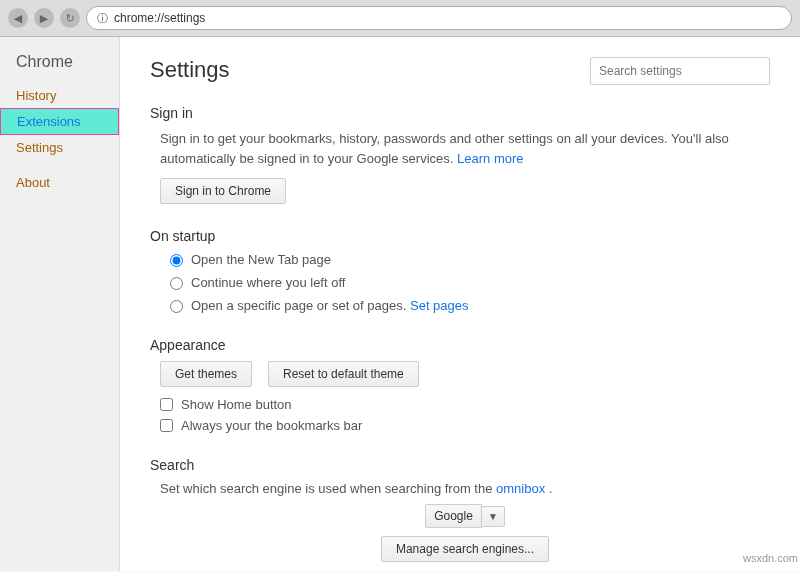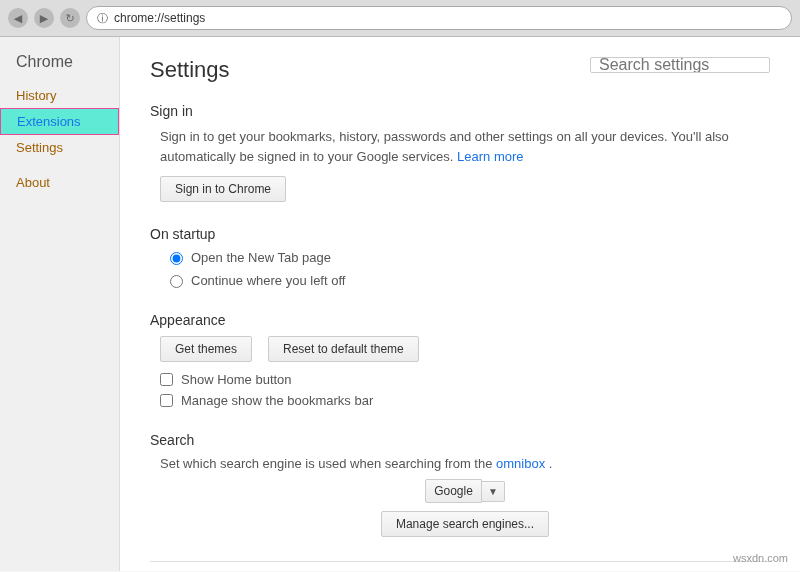--- a/index.html
+++ b/index.html
@@ -99,25 +99,25 @@
       align-items: flex-start;
       margin-bottom: 20px;
     }
     .settings-title {
       font-size: 22px;
       font-weight: normal;
       color: #333;
     }
     .search-settings-input {
       width: 180px;
-      height: 16px;
+      height: 28px;
       border: 1px solid #ccc;
       border-radius: 2px;
       padding: 3px 8px;
-      font-size: 16px;
+      font-size: 12px;
       color: #999;
     }
 
     
     .section {
       margin-bottom: 24px;
     }
     .section-title {
       font-size: 14px;
       font-weight: normal;
@@ -230,21 +230,21 @@
     .section-divider {
       border: none;
       border-top: 1px solid #e0e0e0;
       margin: 4px 0 12px 0;
     }
 
     
     .watermark {
       position: fixed;
       bottom: 8px;
-      right: 12px;
+      right: 2px;
       font-size: 11px;
       color: #999;
     }
   </style>
 </head>
 <body>
 
 <div class="browser-chrome">
   <button class="nav-btn">◀</button>
   <button class="nav-btn">▶</button>
@@ -288,39 +288,46 @@
       <div class="section-title">On startup</div>
       <div class="section-body">
         <div class="radio-group">
           <label class="radio-item">
             <input type="radio" name="startup" checked="" style="">
             <span>Open the New Tab page</span>
           </label>
           <label class="radio-item">
             <input type="radio" name="startup" style="">
             <span>Continue where you left off</span>
+          </label>
+          <label class="radio-item">
+            <input type="radio" name="startup" style="">
+            <span>
+              <span>Open a specific page or set of pages.</span>
+              <a class="link">Set pages</a>
+            </span>
           </label>
         </div>
       </div>
     </div>
 
     <div class="section">
       <div class="section-title">Appearance</div>
       <div class="section-body">
         <div class="btn-group">
           <button class="btn">Get themes</button>
           <button class="btn">Reset to default theme</button>
         </div>
         <label class="checkbox-item">
           <input type="checkbox" style="">
           <span>Show Home button</span>
         </label>
         <label class="checkbox-item">
           <input type="checkbox" style="">
-          <span>Manage show the bookmarks bar</span>
+          <span>Always your the bookmarks bar</span>
         </label>
       </div>
     </div>
 
     <div class="section">
       <div class="section-title">Search</div>
       <div class="section-body">
         <p class="search-description">
           <span>Set which search engine is used when searching from the</span>
           <a class="link">omnibox</a>

